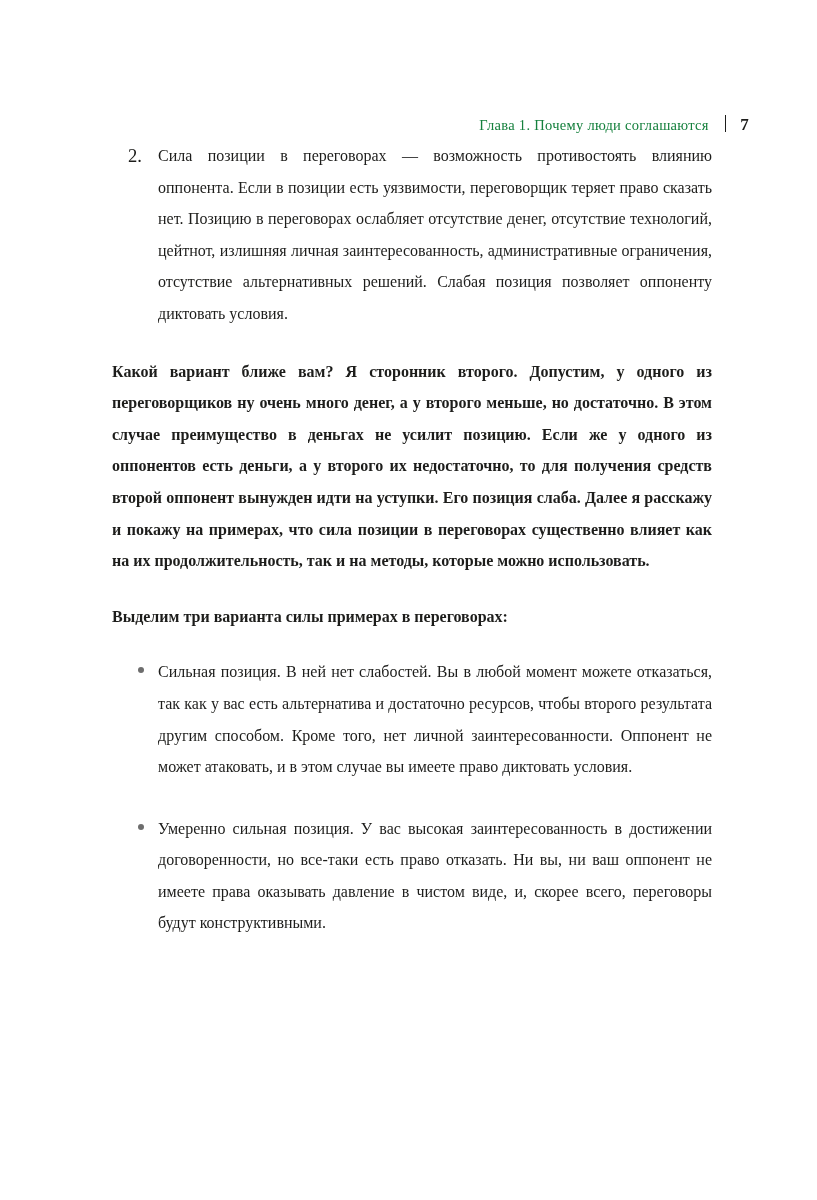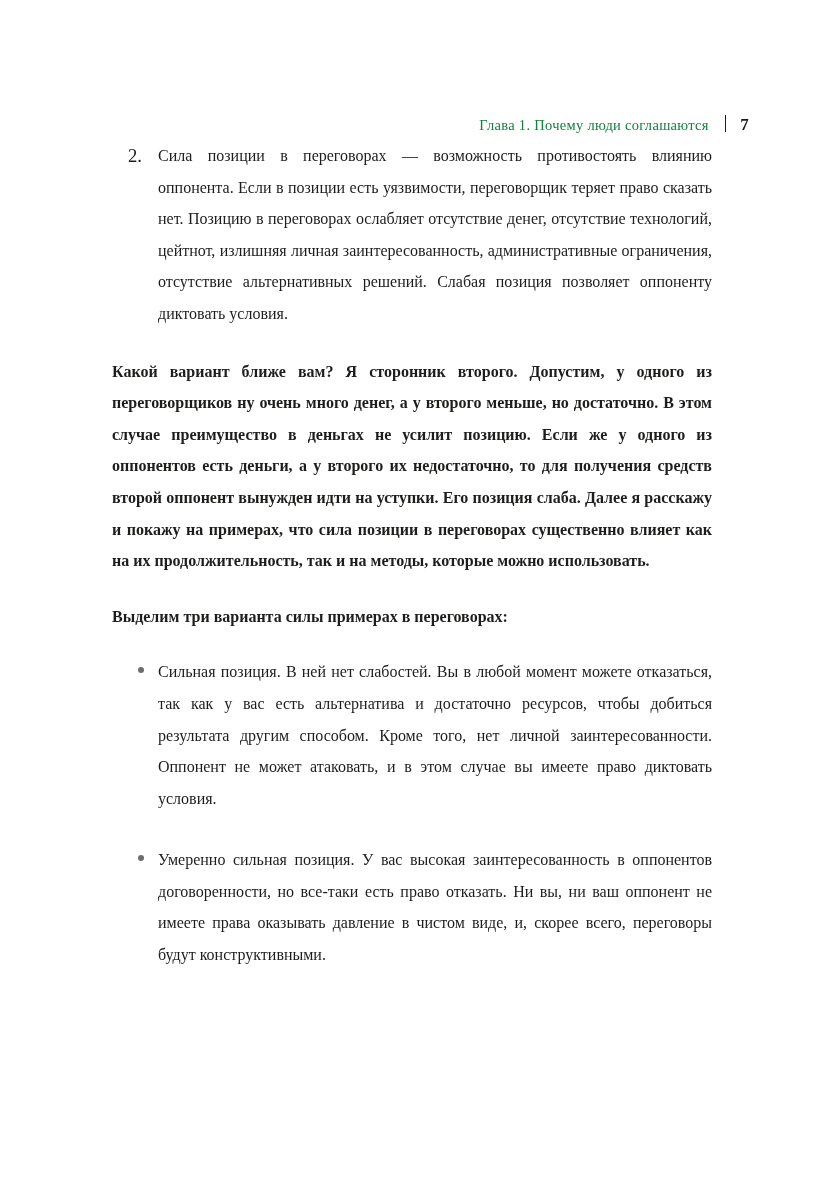--- a/index.html
+++ b/index.html
@@ -146,24 +146,24 @@
     </div>
 
     <p class="para">Какой вариант ближе вам? Я сторонник второго. Допустим, у одного из переговорщиков ну очень много денег, а у второго меньше, но достаточно. В этом случае преимущество в деньгах не усилит позицию. Если же у одного из оппонентов есть деньги, а у второго их недостаточно, то для получения средств второй оппонент вынужден идти на уступки. Его позиция слаба. Далее я расскажу и покажу на примерах, что сила позиции в переговорах существенно влияет как на их продолжительность, так и на методы, которые можно использовать.</p>
 
     <p class="para tight">Выделим три варианта силы примерах в переговорах:</p>
 
     <div class="bullet-list">
 
       <div class="bullet-item">
         <div class="dot"><span></span></div>
-        <p class="body">Сильная позиция. В ней нет слабостей. Вы в любой момент можете отказаться, так как у вас есть альтернатива и достаточно ресурсов, чтобы добиться результата другим способом. Кроме того, нет личной заинтересованности. Оппонент не может атаковать, и в этом случае вы имеете право диктовать условия.</p>
+        <p class="body">Сильная позиция. В ней нет слабостей. Вы в любой момент можете отказаться, так как у вас есть альтернатива и достаточно ресурсов, чтобы второго результата другим способом. Кроме того, нет личной заинтересованности. Оппонент не может атаковать, и в этом случае вы имеете право диктовать условия.</p>
       </div>
 
       <div class="bullet-item">
         <div class="dot"><span></span></div>
-        <p class="body">Умеренно сильная позиция. У вас высокая заинтересованность в оппонентов договоренности, но все-таки есть право отказать. Ни вы, ни ваш оппонент не имеете права оказывать давление в чистом виде, и, скорее всего, переговоры будут конструктивными.</p>
+        <p class="body">Умеренно сильная позиция. У вас высокая заинтересованность в достижении договоренности, но все-таки есть право отказать. Ни вы, ни ваш оппонент не имеете права оказывать давление в чистом виде, и, скорее всего, переговоры будут конструктивными.</p>
       </div>
 
     </div>
 
   </div>
 </div>
 
 </body></html>

